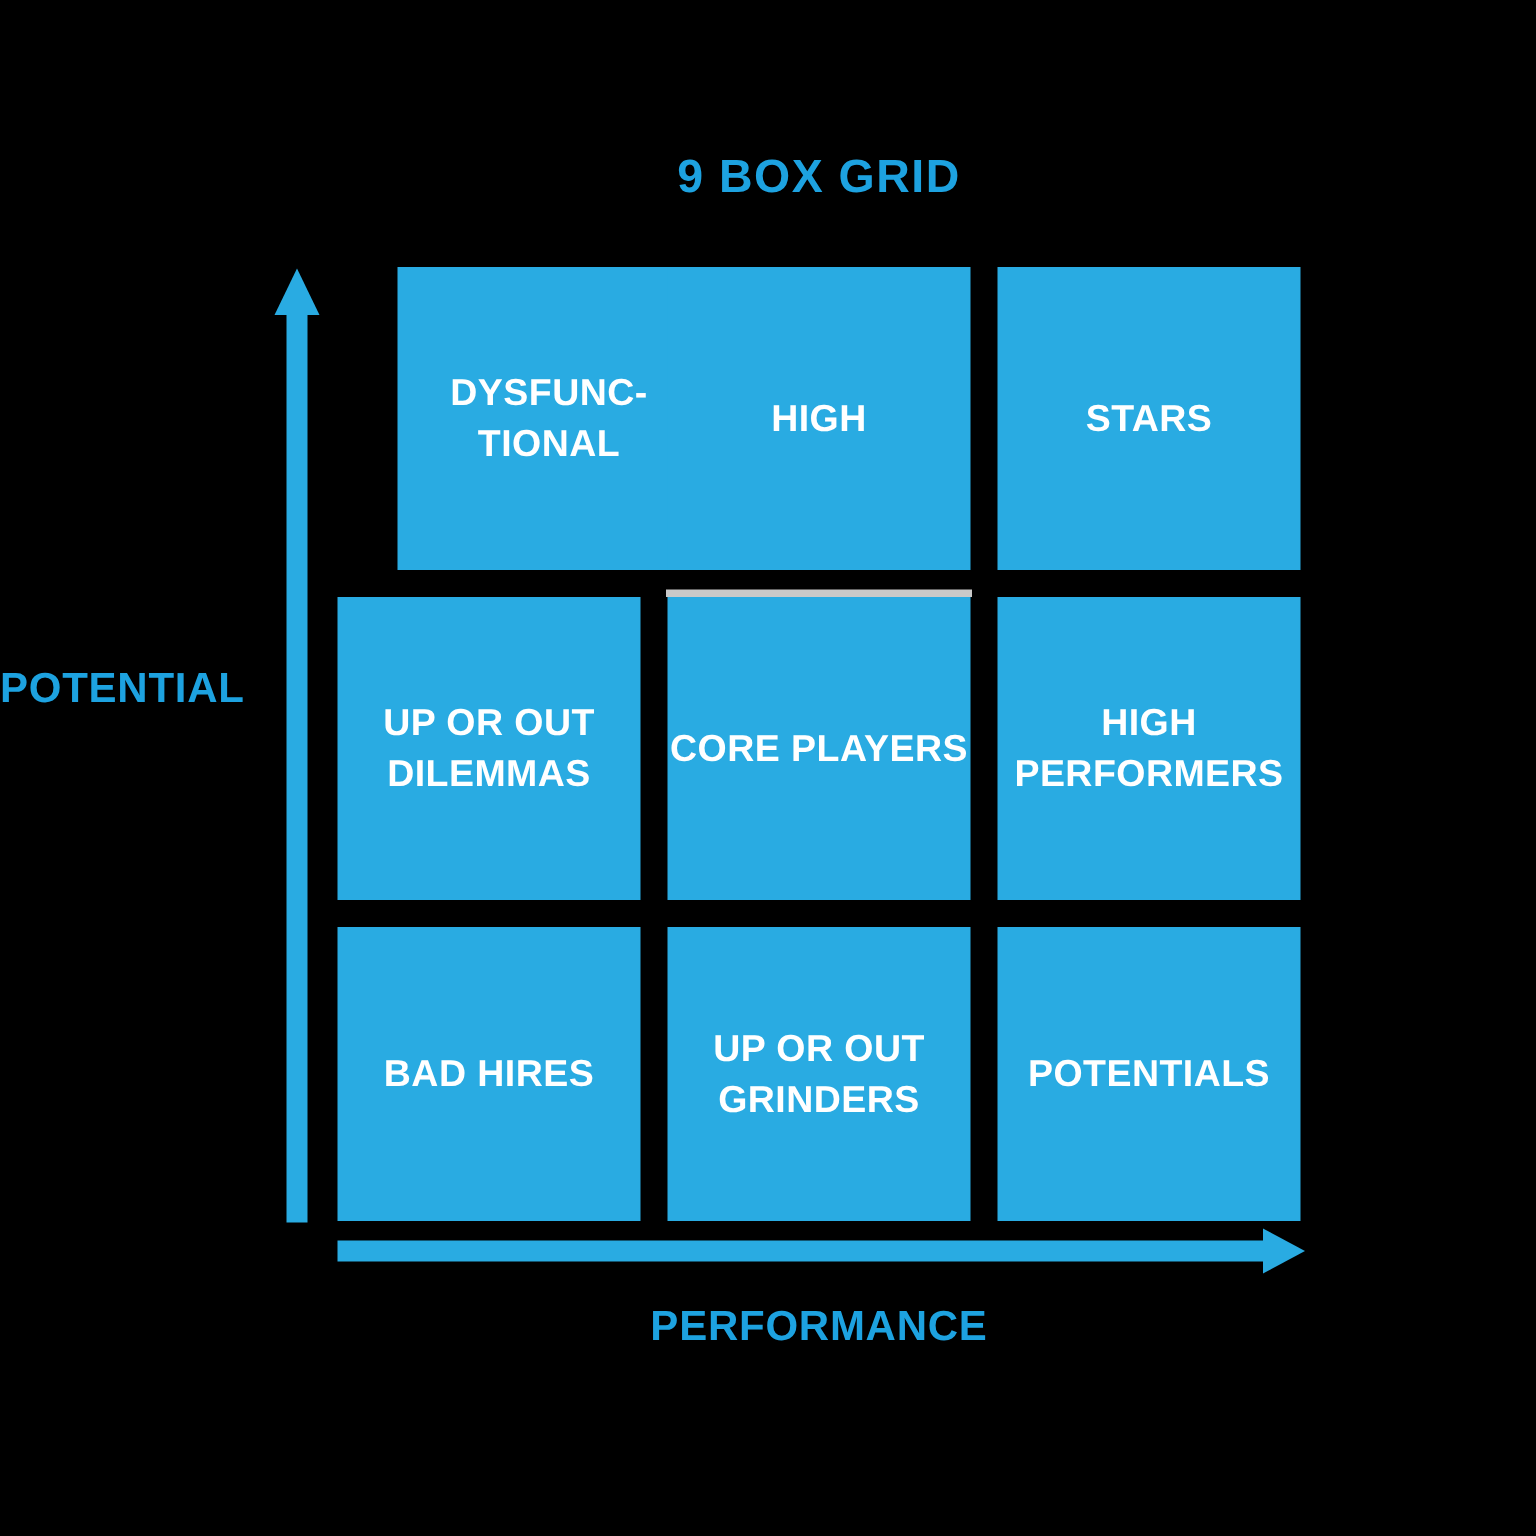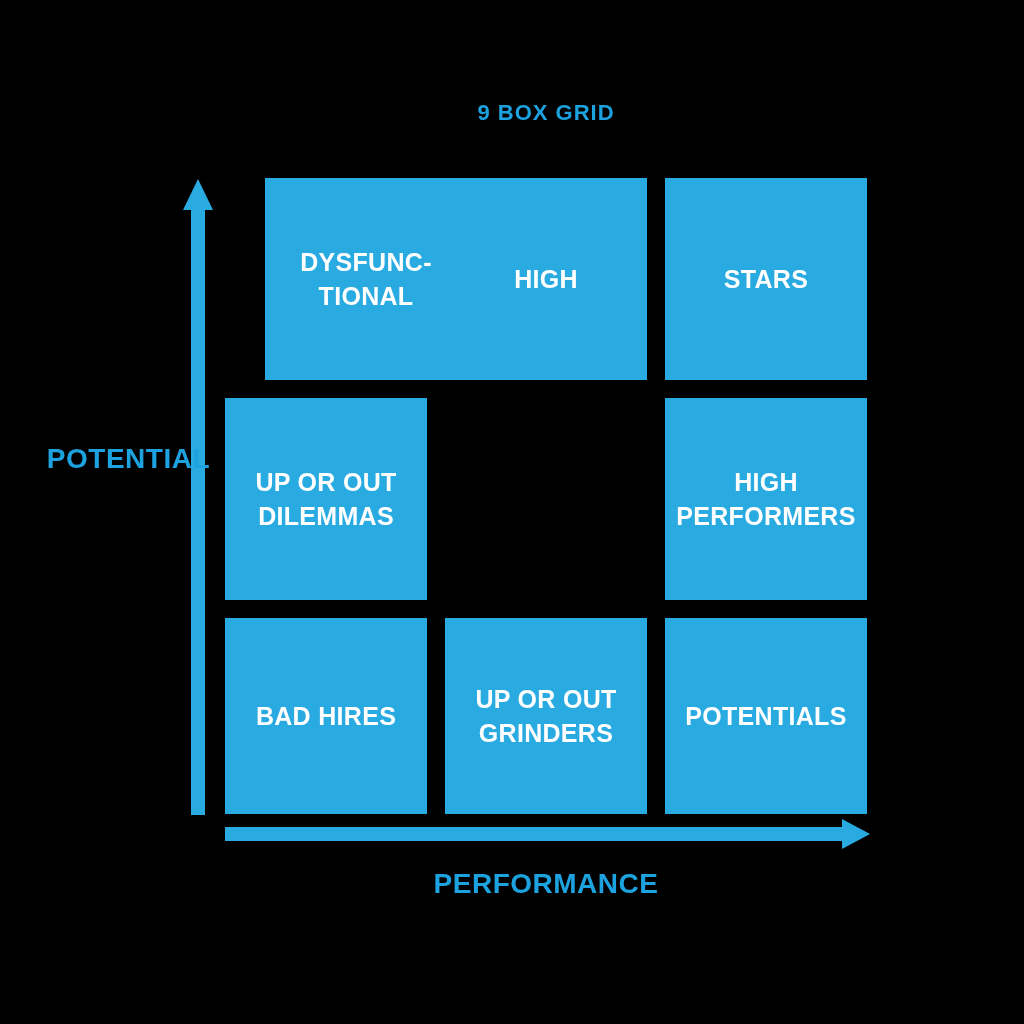--- a/index.html
+++ b/index.html
@@ -16,37 +16,37 @@
     width: 1024px;
     height: 1024px;
     background: var(--background, #000);
   }
   .diagram-title {
     position: absolute;
     left: 225px;
     top: 100px;
     width: 642px;
     text-align: center;
-    font-size: 22px;
+    font-size: 31px;
     font-weight: bold;
     letter-spacing: 1px;
     color: var(--accent-text, #1da2e0);
   }
   .axis-label {
     position: absolute;
     font-size: 28px;
     font-weight: bold;
     letter-spacing: 0.5px;
     color: var(--accent-text, #1da2e0);
   }
   .y-axis-label {
     left: 0px;
     top: 443px;
     width: 210px;
-    text-align: right;
+    text-align: left;
   }
   .x-axis-label {
     left: 225px;
     top: 868px;
     width: 642px;
     text-align: center;
   }
   
   .y-shaft {
     position: absolute;
@@ -143,20 +143,24 @@
     <span class="line">HIGH</span>
   </div>
   <div class="cell c3">
     <span class="line">STARS</span>
   </div>
 
   <div class="cell c4">
     <span class="line">UP OR OUT</span>
     <span class="line">DILEMMAS</span>
   </div>
+  <div class="cell c5">
+    <div class="top-strip"></div>
+    <span class="line">CORE PLAYERS</span>
+  </div>
   <div class="cell c6">
     <span class="line">HIGH</span>
     <span class="line">PERFORMERS</span>
   </div>
 
   <div class="cell c7">
     <span class="line">BAD HIRES</span>
   </div>
   <div class="cell c8">
     <span class="line">UP OR OUT</span>

